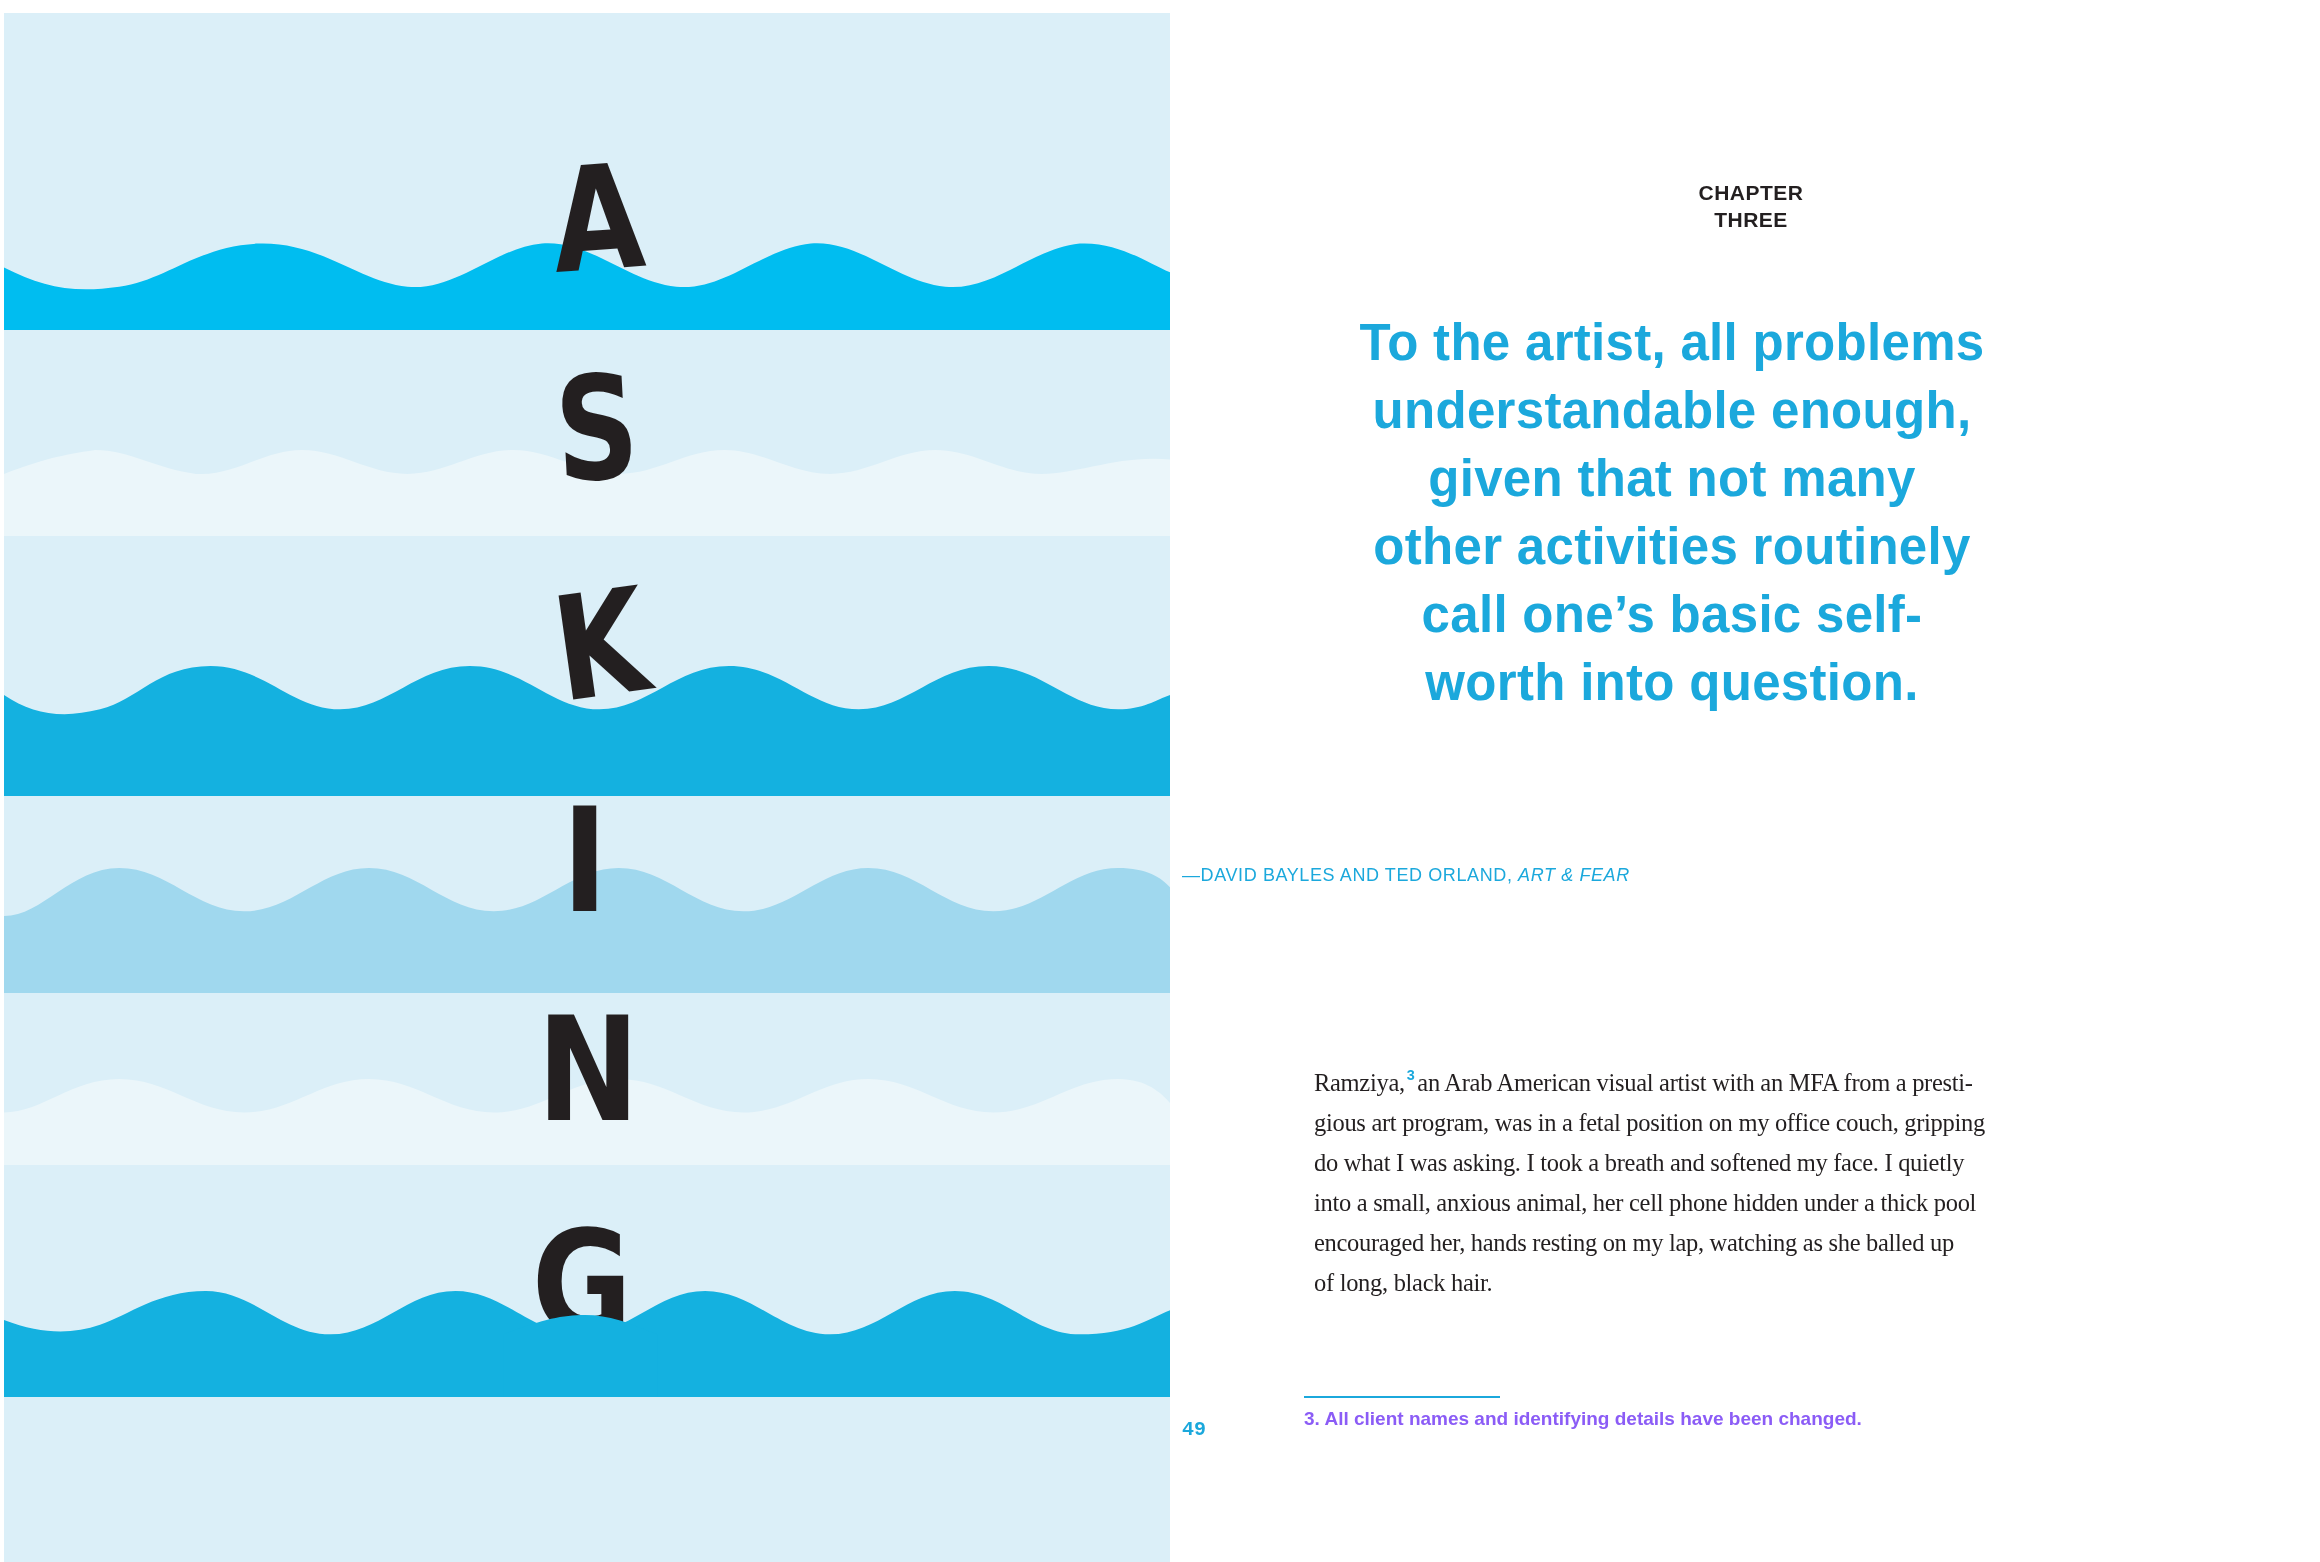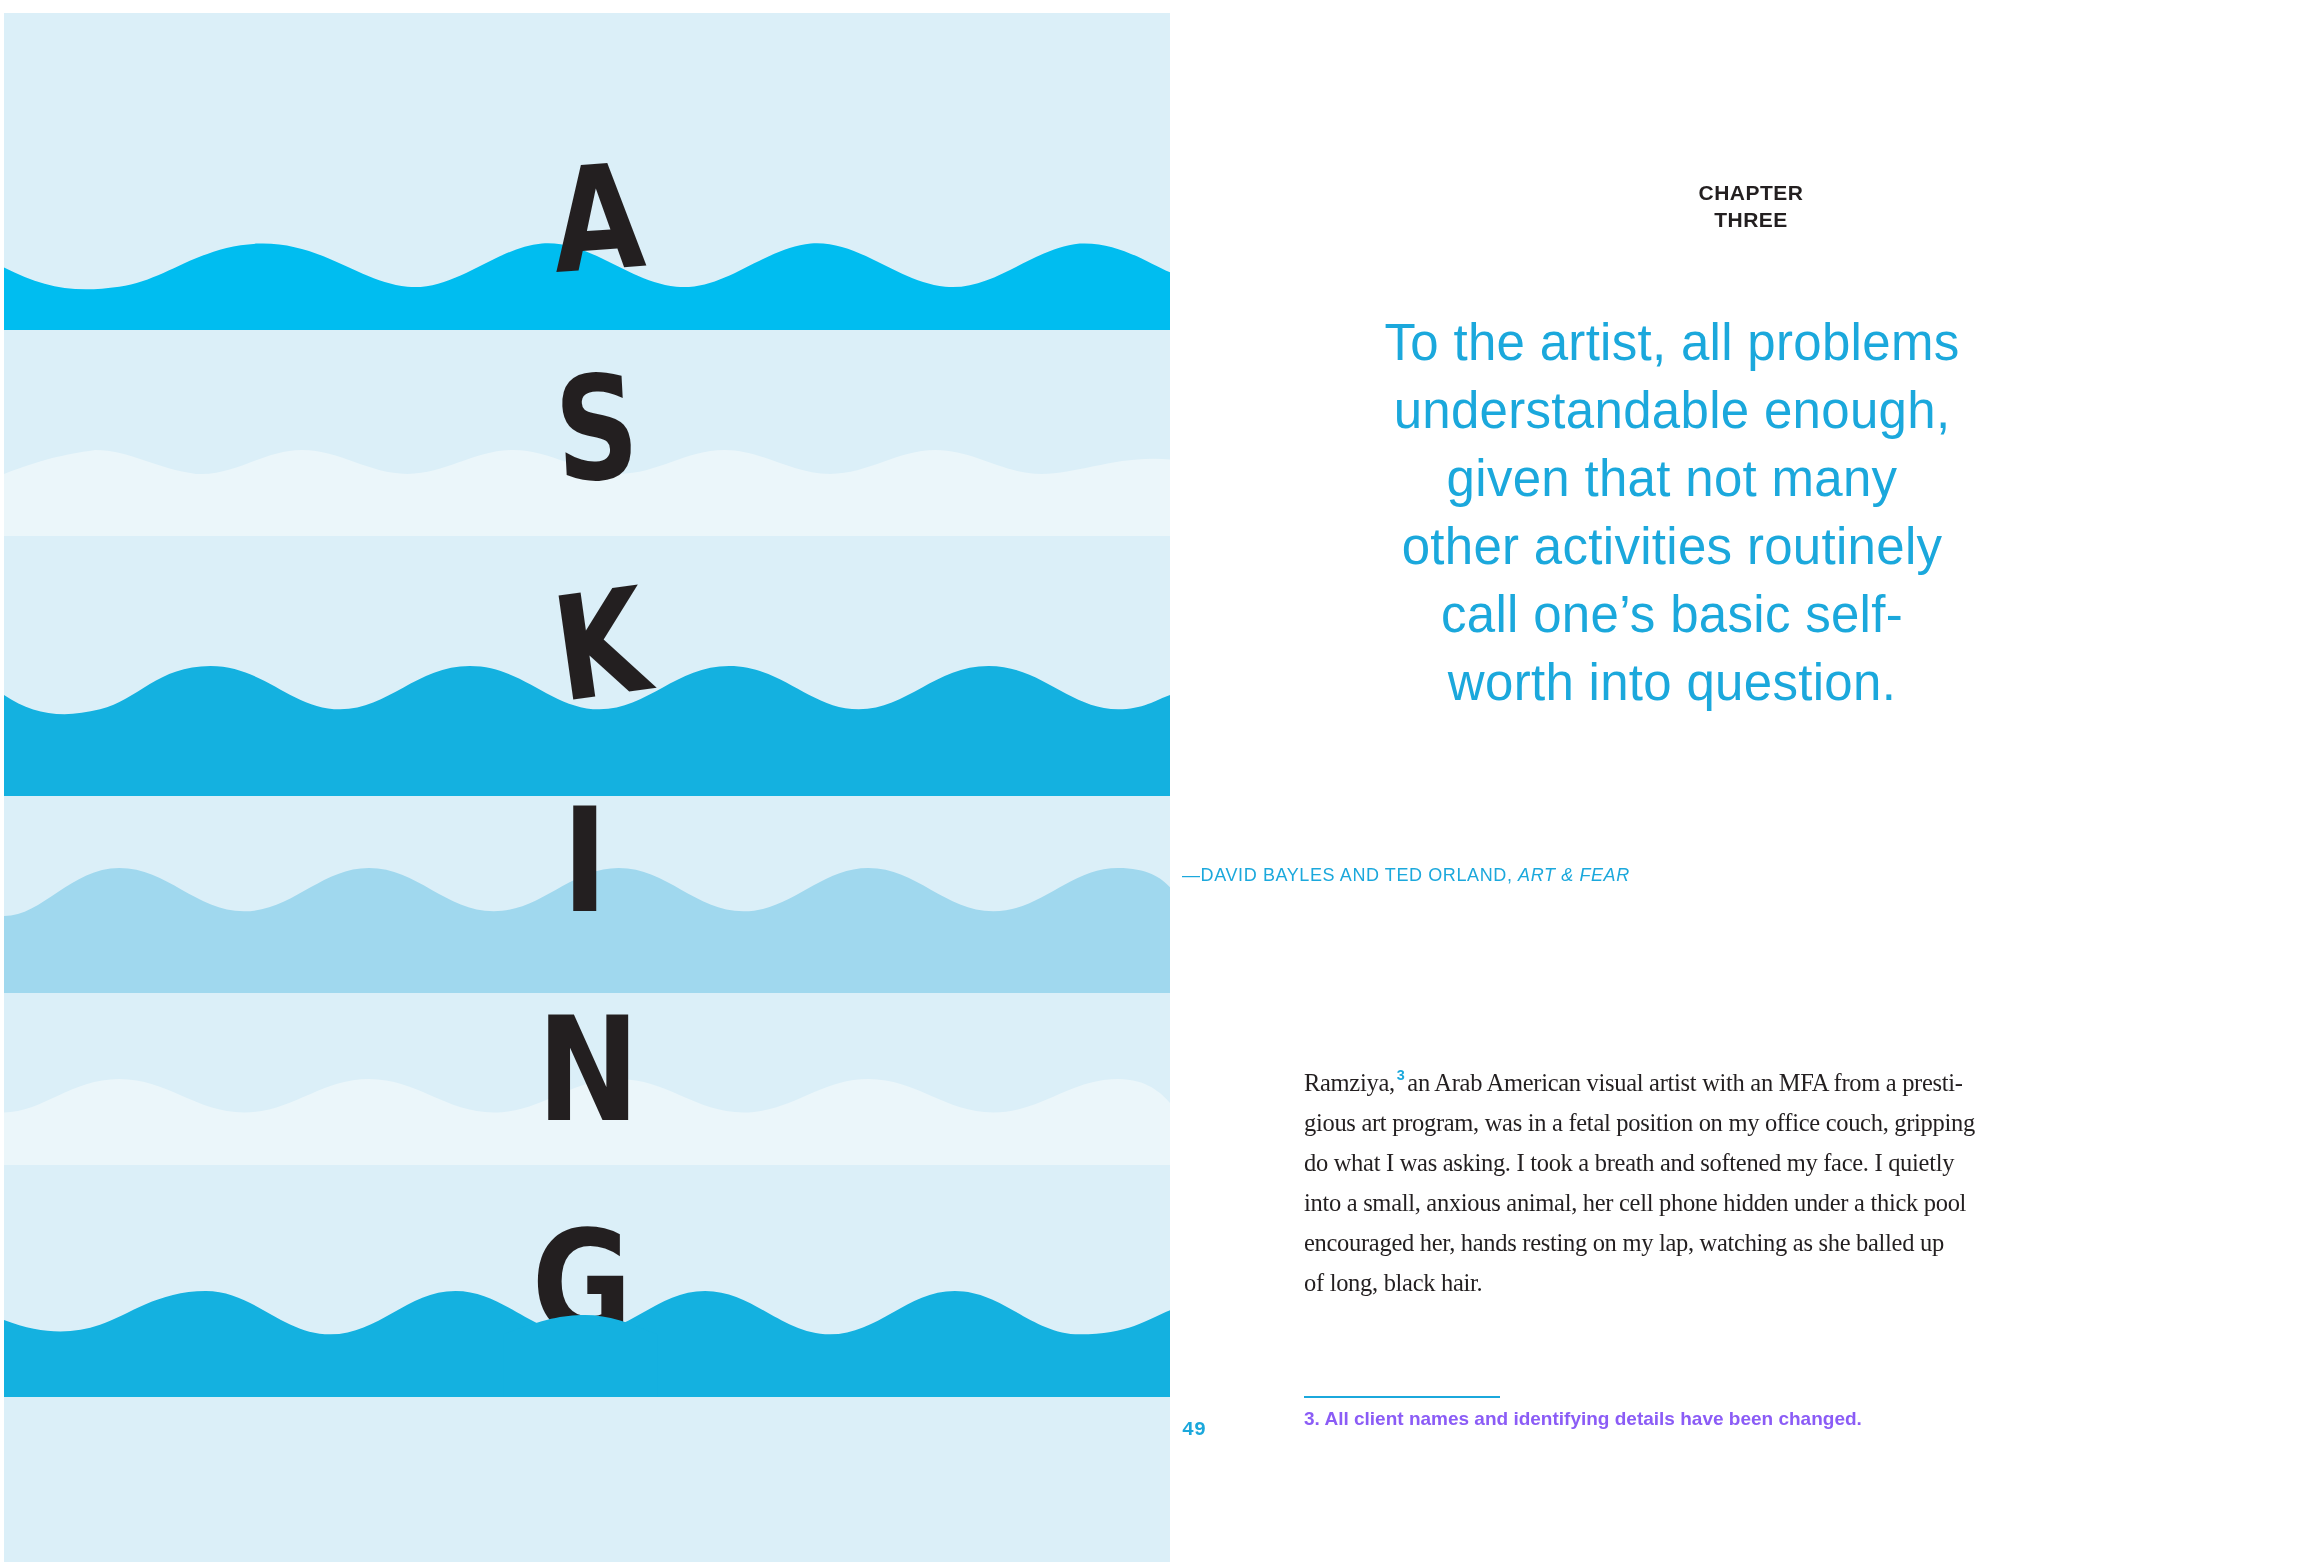--- a/index.html
+++ b/index.html
@@ -17,31 +17,31 @@
 
     
     .text-page { position: absolute; left: 1182px; top: 0; width: 1138px; height: 1562px; background: #ffffff; }
     .chapter-label {
       position: absolute; left: 0; width: 100%; top: 179px; text-align: center;
       font-family: Liberation Sans, sans-serif; font-weight: bold; font-size: 21px;
       line-height: 27px; color: #231f20; letter-spacing: 0.5px;
     }
     .epigraph {
       position: absolute; left: 125px; width: 730px; top: 309px; text-align: center;
-      font-family: "Liberation Sans", sans-serif; font-weight: normal; font-size: 51px;
+      font-family: "Liberation Sans", sans-serif; font-weight: bold; font-size: 51px;
       line-height: 68px; color: #1ba8dc; letter-spacing: 0.3px;
     }
     .epigraph .line { display: block; white-space: nowrap; }
     .attribution {
       position: absolute; left: 0; width: 100%; top: 865px; 
       font-family: "Liberation Sans", sans-serif; font-size: 18px; color: #1ba8dc; letter-spacing: 0.6px;
     }
     .attribution .title-it { font-style: italic; }
     .body-text {
-      position: absolute; left: 122px; width: 730px; top: 1055px;
+      position: absolute; left: 132px; width: 730px; top: 1055px;
       font-family: "Liberation Serif", serif; font-size: 24.5px; line-height: 40px; color: #231f20;
     }
     .body-text .line { display: block; white-space: nowrap; letter-spacing: -0.3px; }
     .footnote-ref { color: #1ba8dc; font-family: "Liberation Sans", sans-serif; font-weight: bold; font-size: 14.4px; vertical-align: 10.6px; margin: 0 2.9px 0 1.9px; }
     .footnote-rule { position: absolute; left: 122px; top: 1396px; width: 196px; height: 1.9px; background: #1ba8dc; }
     .footnote {
       position: absolute; left: 122px; top: 1408px; font-family: "Liberation Sans", sans-serif;
       font-weight: bold; font-size: 19px; color: #8b5cf6; white-space: nowrap;
     }
     .page-number {

